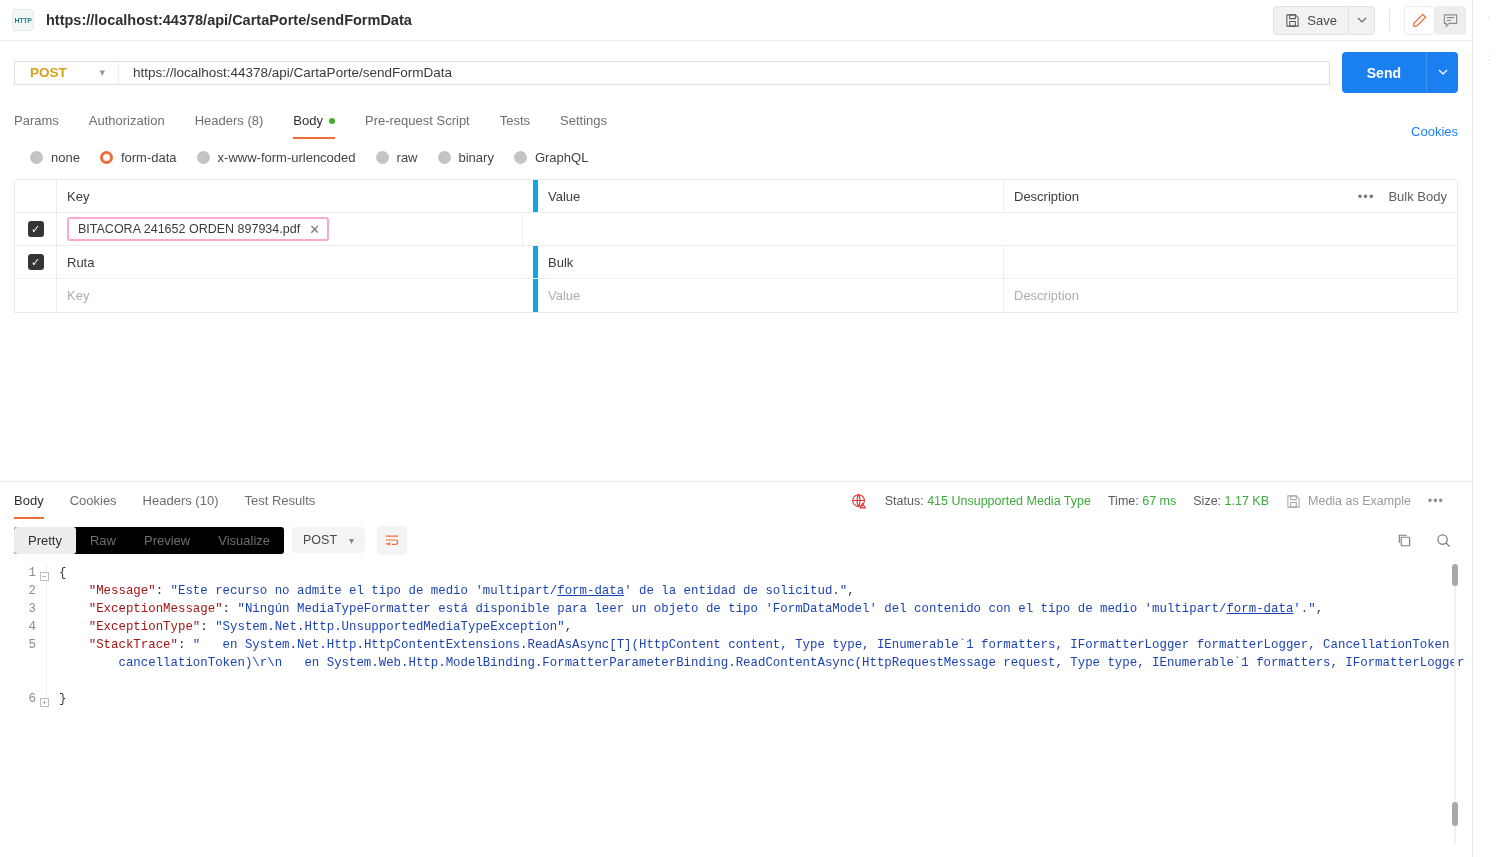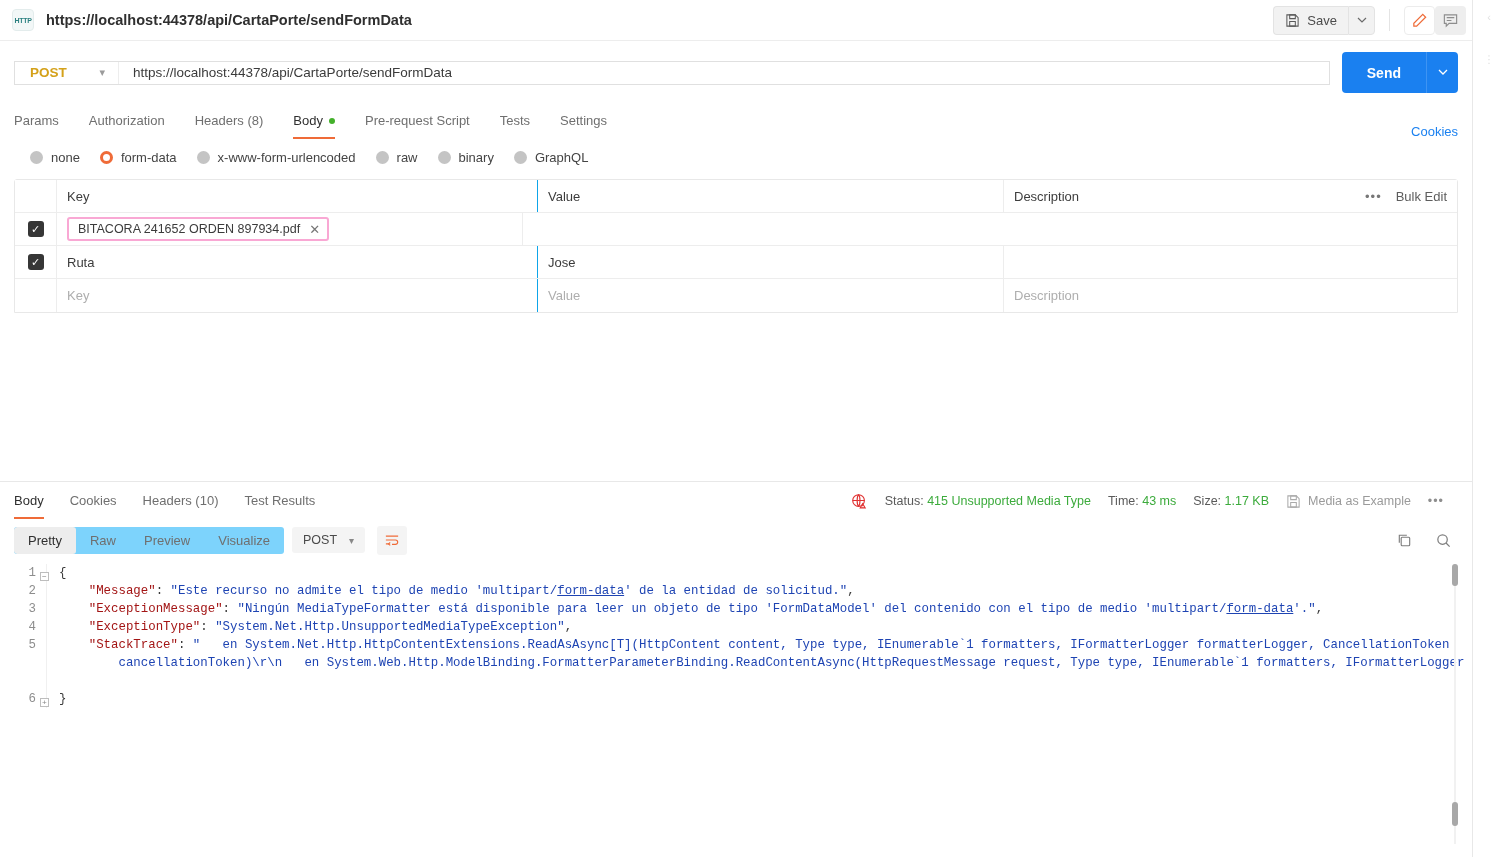--- a/index.html
+++ b/index.html
@@ -102,21 +102,21 @@
   .radio { display: flex; align-items: center; gap: 8px; cursor: pointer; font-size: 13px; color: #444; }
   .rdot { width: 13px; height: 13px; border-radius: 50%; background: #c4c4c4; position: relative; }
   .rdot.sel { background: #fff; border: 3.5px solid #ef6b38; }
 
   
   .kvtable { margin: 4px 14px 0 14px; border: 1px solid #e8e8e8; border-radius: 3px 3px 0 0; }
   .kvrow { display: flex; border-bottom: 1px solid #ededed; min-height: 33px; align-items: stretch; }
   .kvrow:last-child { border-bottom: none; }
   .kvrow.head { background: #fff; }
   .c-chk { width: 42px; display: flex; align-items: center; justify-content: center; border-right: 1px solid #ededed;}
-  .c-key { width: 481px; display: flex; align-items: center; padding: 0 10px; border-right: 1px solid #0ea5e9; }
+  .c-key { width: 481px; display: flex; align-items: center; padding: 0 10px; border-right: 5px solid #0ea5e9; }
   .c-val { width: 466px; display: flex; align-items: center; padding: 0 10px; border-right: 1px solid #ededed; }
   .c-desc { flex: 1; display: flex; align-items: center; padding: 0 10px; }
   .kvrow.head .c-key, .kvrow.head .c-val, .kvrow.head .c-desc { font-size: 13px; color: #3d3d3d; }
   .kvrow.head .c-desc { justify-content: space-between; }
   .bulk { display: flex; align-items: center; gap: 14px; color: #5d5d5d; font-size: 13px; }
   .bulk .dots { letter-spacing: 1px; color: #777; cursor: pointer; }
   .bulk .bulkedit { cursor: pointer; }
   .chk {
     width: 16px; height: 16px; border-radius: 3px; background: #363636;
     display: flex; align-items: center; justify-content: center;
@@ -140,21 +140,21 @@
   }
   .rstab:first-child { padding-left: 0; }
   .rstab.active { color: #2f2f2f; }
   .rstab.active::after {
     content: ''; position: absolute; left: 0; right: 13px; bottom: 0; height: 2px; background: #ef6b38;
   }
   .status-wrap { margin-left: auto; display: flex; align-items: center; gap: 17px; font-size: 12.5px; color: #5a5a5a; }
   .status-val { color: #3cab3c; }
   .saveex { display: flex; align-items: center; gap: 7px; color: #9a9a9a; cursor: pointer; }
   .resp-toolbar { display: flex; align-items: center; padding: 0 14px; height: 40px; gap: 0; }
-  .pillgroup { display: flex; align-items: center; background: #7dd3fc; border-radius: 3px; overflow: hidden; }
+  .pillgroup { display: flex; align-items: center; background: #000000; border-radius: 3px; overflow: hidden; }
   .pill { padding: 6px 14px; font-size: 13px; color: #6f6f6f; cursor: pointer; border-radius: 3px; }
   .pill.active { background: #ededed; color: #2f2f2f; }
   .jsonsel {
     margin-left: 8px; display: flex; align-items: center; gap: 12px;
     background: #f4f4f4; border-radius: 3px; padding: 6px 11px;
     font-size: 12.5px; color: #4a4a4a; cursor: pointer;
   }
   .jsonsel .cv { color: #888; font-size: 10px; }
   .wrapbtn {
     margin-left: 12px; width: 30px; height: 29px; background: #f4f4f4;
@@ -300,21 +300,21 @@
 
     <div class="kvtable">
       <div class="kvrow head">
         <div class="c-chk"></div>
         <div class="c-key">Key</div>
         <div class="c-val">Value</div>
         <div class="c-desc">
           <span>Description</span>
           <span class="bulk">
             <span class="dots">•••</span>
-            <span class="bulkedit">Bulk Edit</span>
+            <span class="bulkedit">Bulk Body</span>
           </span>
         </div>
       </div>
       <div id="kv-rows">
           <div class="kvrow">
             <div class="c-chk">
               <div class="chk">✓</div>
             </div>
             <div class="c-val">
               <span class="filechip">
@@ -325,21 +325,21 @@
             <div class="c-desc"></div>
           </div>
           <div class="kvrow">
             <div class="c-chk">
               <div class="chk">✓</div>
             </div>
             <div class="c-key">
               <span class="cellval">Ruta</span>
             </div>
             <div class="c-val">
-              <span class="cellval">Jose</span>
+              <span class="cellval">Bulk</span>
             </div>
             <div class="c-desc"></div>
           </div>
           <div class="kvrow">
             <div class="c-chk"></div>
             <div class="c-key">
               <span class="placeholder">Key</span>
             </div>
             <div class="c-val">
               <span class="placeholder">Value</span>
@@ -369,21 +369,21 @@
               <path d="M12.4 11.3l2.6 4.4h-5.2z" fill="#fff"></path>
                 <path d="M12.4 12.6v1.3M12.4 14.8v.3"></path>
             </svg>
           </span>
           <span>
             <span>Status:</span>
             <span class="status-val">415 Unsupported Media Type</span>
           </span>
           <span>
             <span>Time:</span>
-            <span class="status-val">43 ms</span>
+            <span class="status-val">67 ms</span>
           </span>
           <span>
             <span>Size:</span>
             <span class="status-val">1.17 KB</span>
           </span>
           <span class="saveex">
             <span>
               <svg width="15" height="15" viewBox="0 0 16 16" fill="none" stroke="#aaaaaa" stroke-width="1.1">
                 <path d="M2 2h9l3 3v9H2z"></path>
                   <path d="M5 2h6v4H5z"></path>

